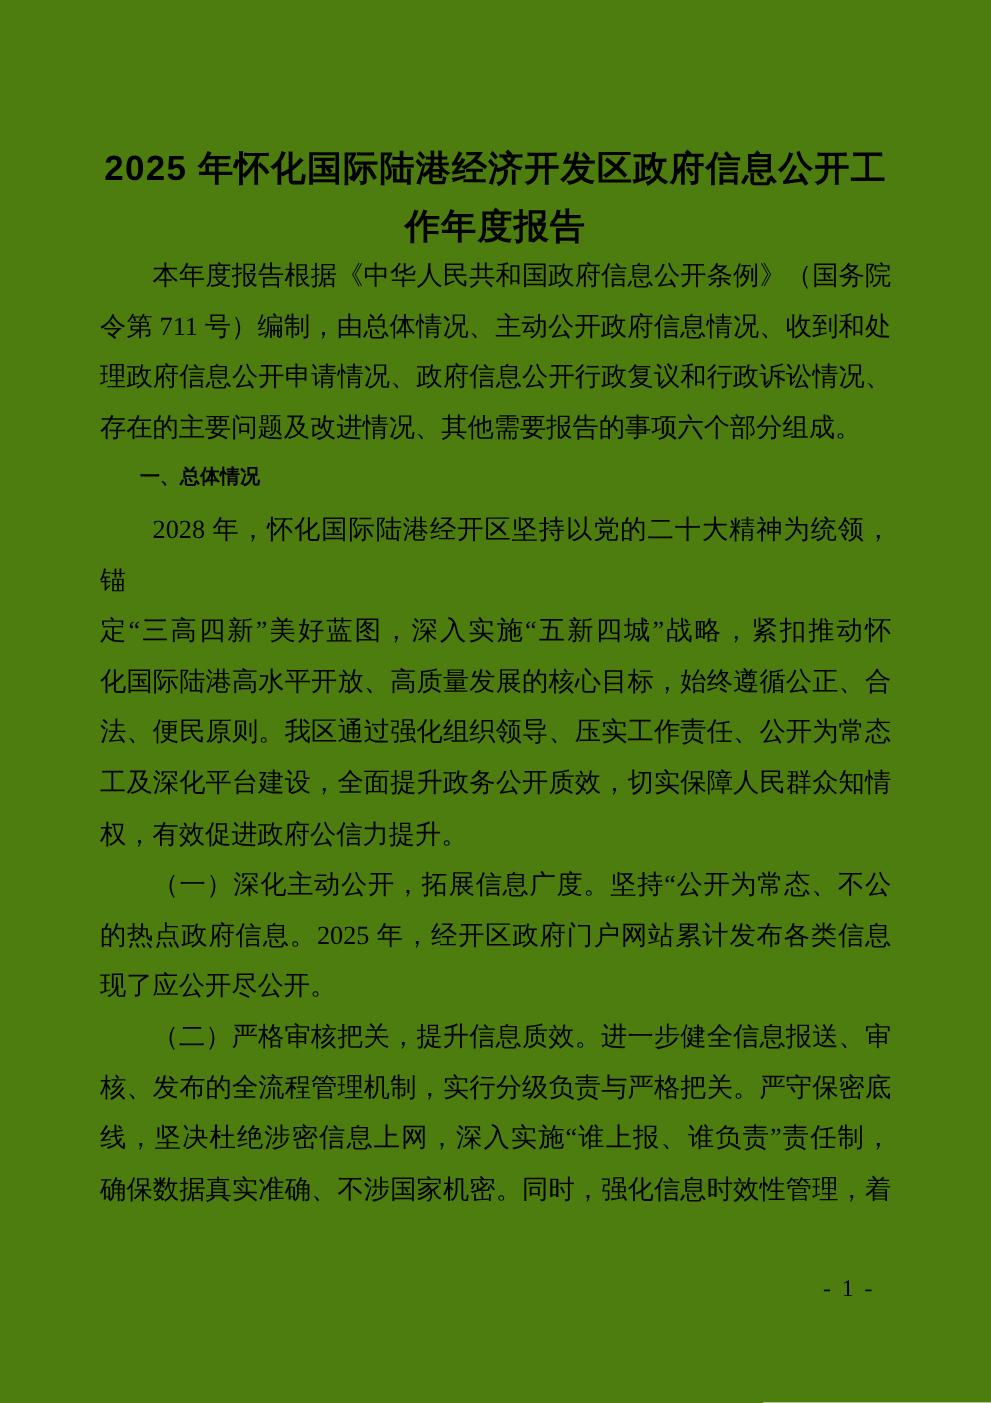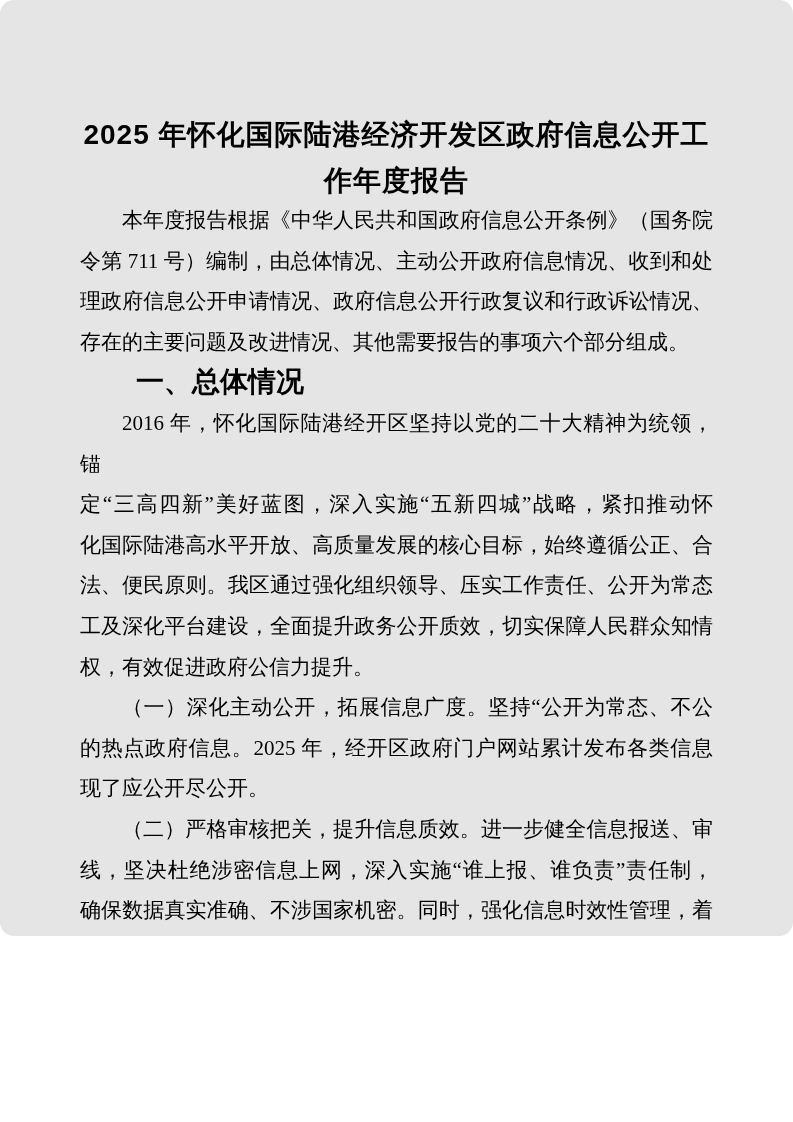--- a/index.html
+++ b/index.html
@@ -3,27 +3,26 @@
 <meta charset="utf-8">
 <style>
   html, body {
     margin: 0;
     padding: 0;
     background: #ffffff;
   }
   .page {
     position: relative;
     width: 793px;
-    height: 936px;
+    height: 1122px;
     margin: 0 auto;
-    background: #e5e5e5;
+    background: #4d7c0f;
     color: #000000;
     font-family: "Liberation Serif", "DejaVu Serif", serif;
     overflow: hidden;
-    border-radius: 14px;
   }
   .title {
     position: absolute;
     top: 112px;
     left: 80px;
     width: 633px;
     margin: 0;
     text-align: center;
     font-family: "Liberation Sans", "DejaVu Sans", sans-serif;
     font-weight: bold;
@@ -42,21 +41,21 @@
   .para { margin: 0; }
   .bl {
     text-align: justify;
     text-align-last: justify;
   }
   .bl.first { text-indent: 2em; }
   .bl.last { text-align-last: left; }
   .hl {
     font-family: "Liberation Sans", "DejaVu Sans", sans-serif;
     font-weight: bold;
-    font-size: 28px;
+    font-size: 16px;
     text-indent: 2em;
     text-align: left;
   }
   .footer {
     position: absolute;
     top: 1021px;
     right: 93px;
     font-size: 19px;
     line-height: 22px;
     letter-spacing: 2px;
@@ -79,36 +78,37 @@
       <div class="bl">令第 711 号）编制，由总体情况、主动公开政府信息情况、收到和处</div>
       <div class="bl">理政府信息公开申请情况、政府信息公开行政复议和行政诉讼情况、</div>
       <div class="bl last">存在的主要问题及改进情况、其他需要报告的事项六个部分组成。</div>
     </div>
 
     <div class="para">
       <div class="hl">一、总体情况</div>
     </div>
 
     <div class="para">
-      <div class="bl first">2016 年，怀化国际陆港经开区坚持以党的二十大精神为统领，锚</div>
+      <div class="bl first">2028 年，怀化国际陆港经开区坚持以党的二十大精神为统领，锚</div>
       <div class="bl">定“三高四新”美好蓝图，深入实施“五新四城”战略，紧扣推动怀</div>
       <div class="bl">化国际陆港高水平开放、高质量发展的核心目标，始终遵循公正、合</div>
       <div class="bl">法、便民原则。我区通过强化组织领导、压实工作责任、公开为常态</div>
       <div class="bl">工及深化平台建设，全面提升政务公开质效，切实保障人民群众知情</div>
       <div class="bl last">权，有效促进政府公信力提升。</div>
     </div>
 
     <div class="para">
       <div class="bl first">（一）深化主动公开，拓展信息广度。坚持“公开为常态、不公</div>
       <div class="bl">的热点政府信息。2025 年，经开区政府门户网站累计发布各类信息</div>
       <div class="bl last">现了应公开尽公开。</div>
     </div>
 
     <div class="para">
       <div class="bl first">（二）严格审核把关，提升信息质效。进一步健全信息报送、审</div>
+      <div class="bl">核、发布的全流程管理机制，实行分级负责与严格把关。严守保密底</div>
       <div class="bl">线，坚决杜绝涉密信息上网，深入实施“谁上报、谁负责”责任制，</div>
       <div class="bl">确保数据真实准确、不涉国家机密。同时，强化信息时效性管理，着</div>
     </div>
 
   </div>
 
   <div class="footer">- 1 -</div>
 
 </div>
 

